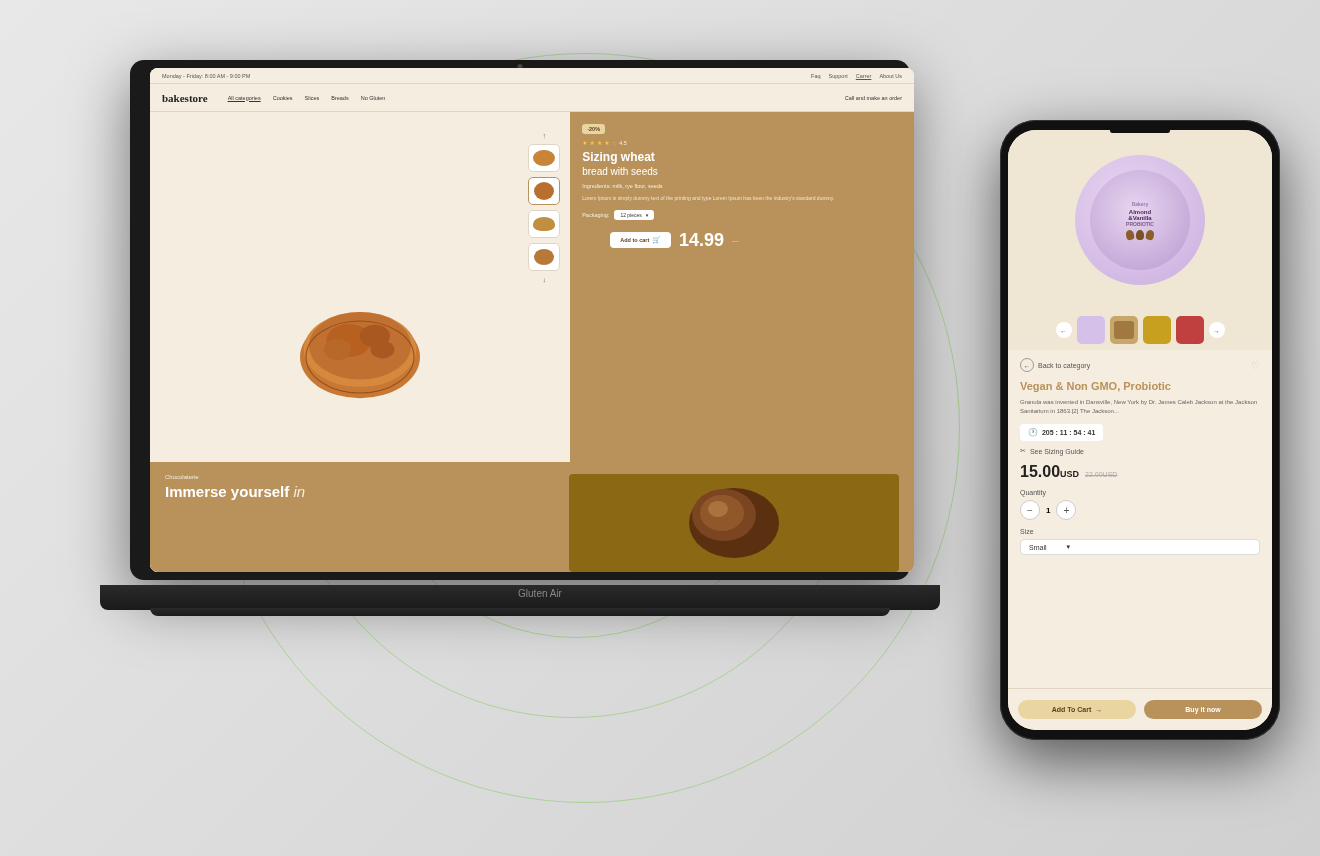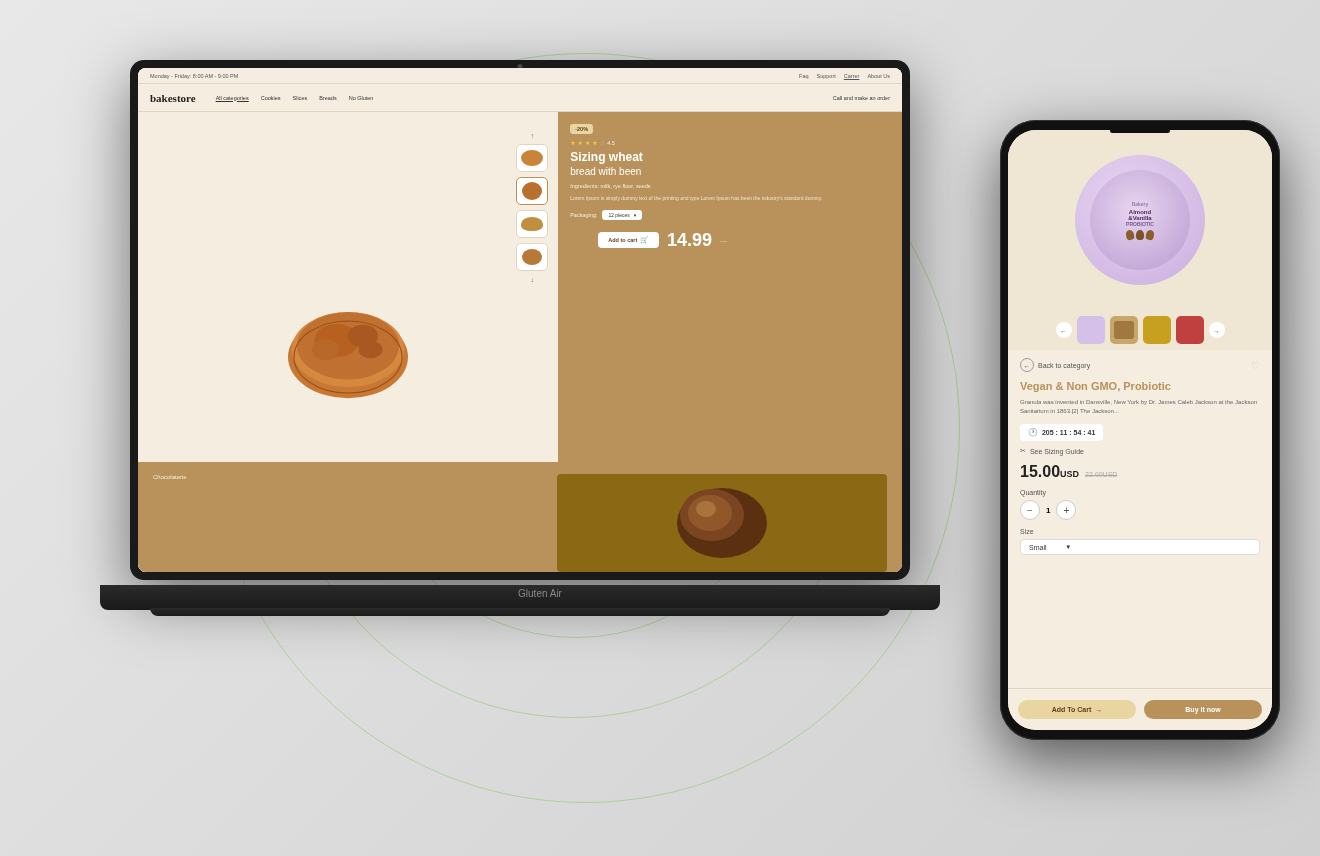--- a/index.html
+++ b/index.html
@@ -69,20 +69,21 @@
       padding: 8px;
       box-shadow: 0 20px 60px rgba(0,0,0,0.5);
     }
     .laptop-screen-inner {
       width: 100%;
       height: 100%;
       background: #f5ede0;
       border-radius: 8px;
       overflow: hidden;
       position: relative;
+      margin-left: 12px;
     }
     
     .laptop-camera {
       position: absolute;
       top: 4px;
       left: 50%;
       transform: translateX(-50%);
       width: 5px; height: 5px;
       background: #444;
       border-radius: 50%;
@@ -745,21 +746,21 @@
                 <div class="product-stars">
                   <span class="star">★</span>
                   <span class="star">★</span>
                   <span class="star">★</span>
                   <span class="star">★</span>
                   <span class="star" style="color:#d4b080;">☆</span>
                   <span class="product-rating">4.5</span>
                 </div>
                 <div class="product-title">
                   <span>Sizing wheat</span><br>
-                  <span style="font-weight:400; font-size:10px;">bread with been</span>
+                  <span style="font-weight:400; font-size:10px;">bread with seeds</span>
                 </div>
                 <div class="product-ingredients">Ingredients: milk, rye flour, seeds</div>
                 <div class="product-desc">Lorem Ipsum is simply dummy text of the printing and type Lorem Ipsum has been the industry's standard dummy.</div>
                 <div class="packaging-row">
                   <span class="packaging-label">Packaging:</span>
                   <div class="packaging-select">
                     <span>12 pieces</span>
                     <span>▾</span>
                   </div>
                 </div>
@@ -771,20 +772,24 @@
                   <span class="product-price">14.99</span>
                   <span class="price-strikethrough">—</span>
                 </div>
               </div>
             </div>
           </div>
 
           <div class="site-bottom">
             <div class="bottom-left">
               <div class="bottom-category">Chocolaterie</div>
+              <div class="bottom-title">
+                <strong>Immerse yourself</strong>
+                <em>in</em>
+              </div>
             </div>
             <div class="bottom-right">
 
               <svg viewBox="0 0 120 80" width="120" height="80">
                 <ellipse cx="60" cy="40" rx="45" ry="35" fill="#5a3010"></ellipse>
                 <ellipse cx="50" cy="32" rx="32" ry="26" fill="#7a4520"></ellipse>
                 <ellipse cx="48" cy="30" rx="22" ry="18" fill="#9a6030" opacity="0.7"></ellipse>
                 <ellipse cx="44" cy="26" rx="10" ry="8" fill="#c09050" opacity="0.5"></ellipse>
               </svg>
             </div>

